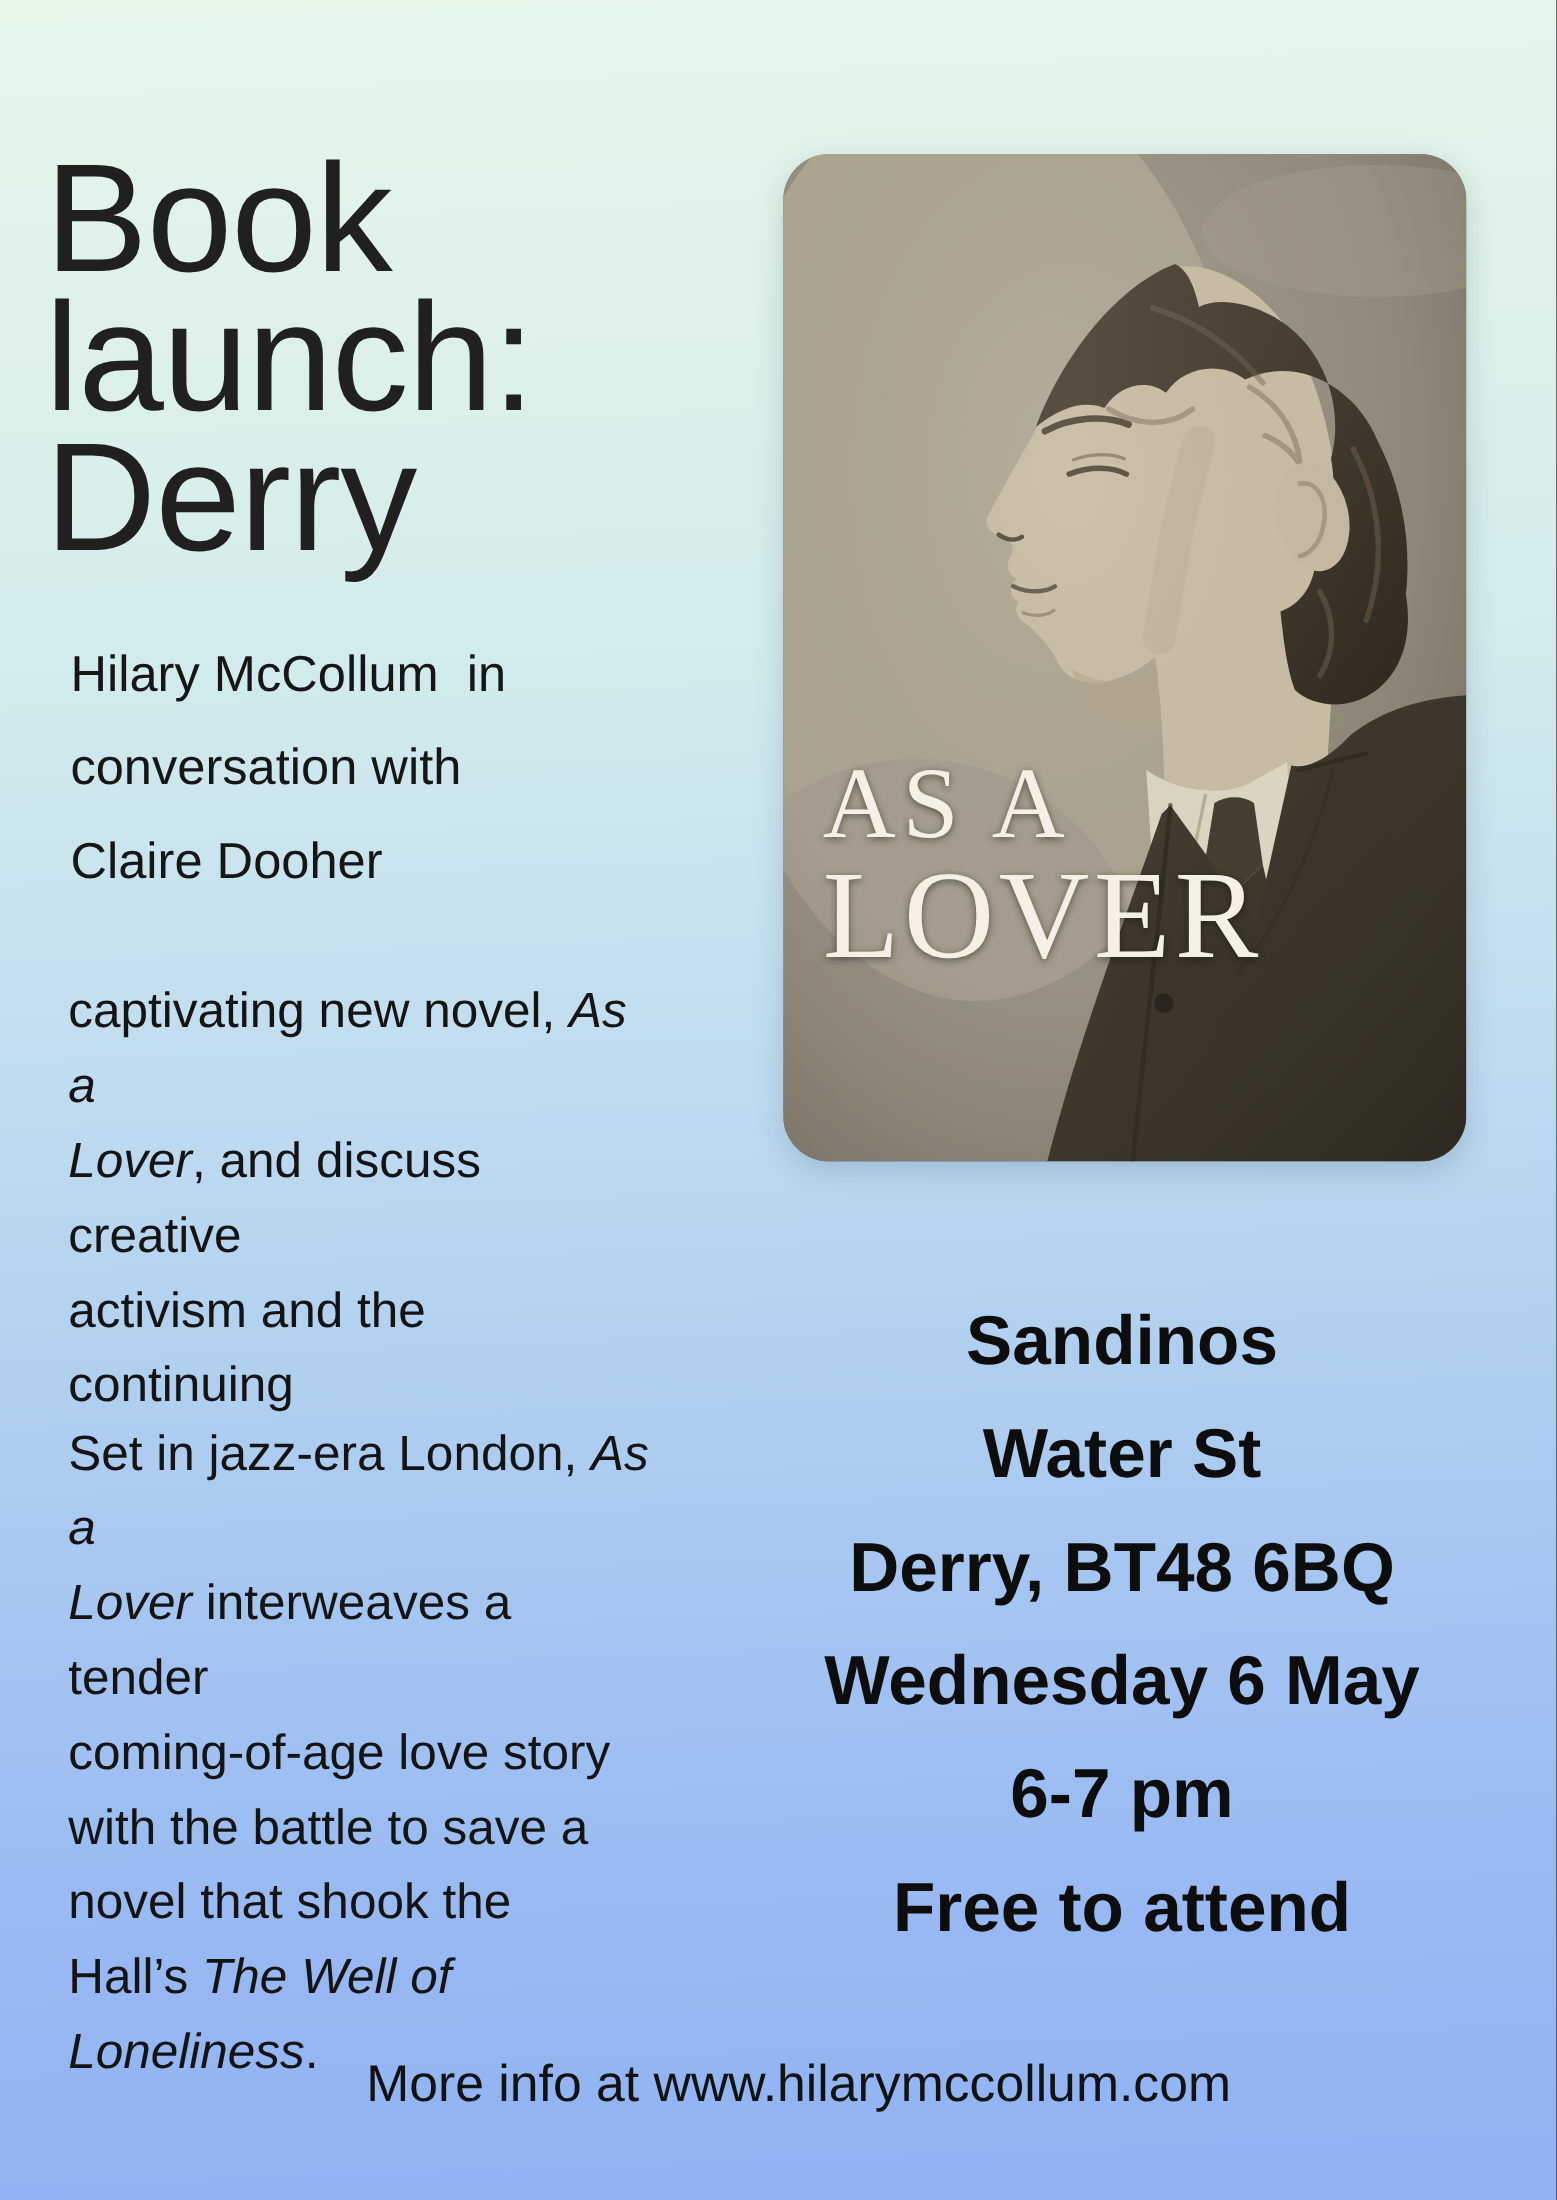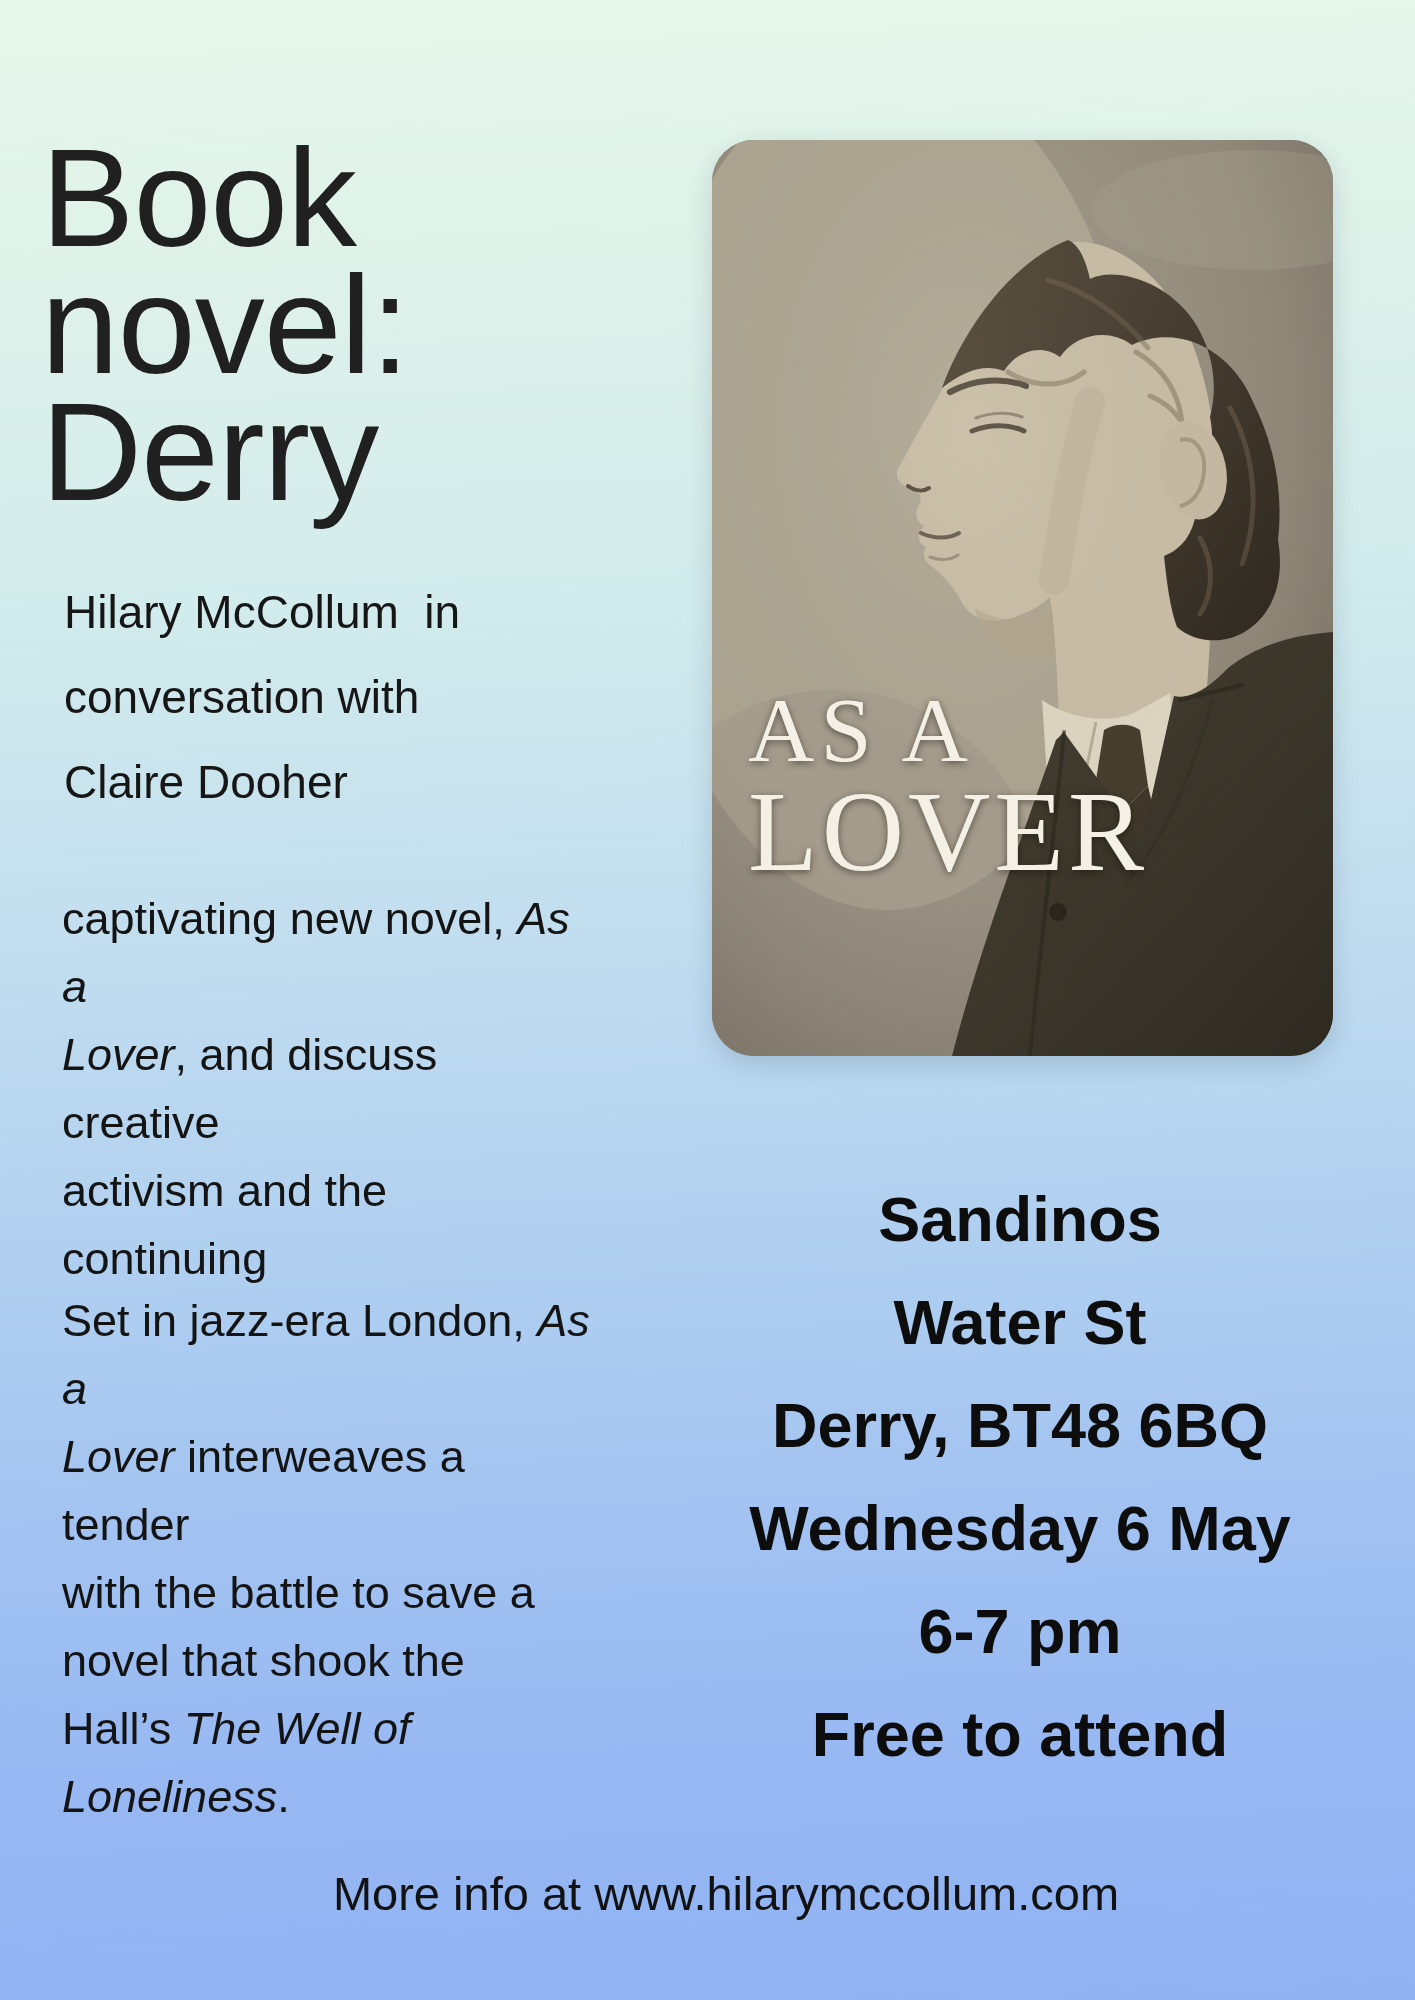--- a/index.html
+++ b/index.html
@@ -64,35 +64,36 @@
     font-weight:400; color:#121212;margin-left:36px;
   }
 </style>
 </head>
 <body>
 
 <div class="page">
 
   <div class="title">
       <div class="tline">Book</div>
-      <div class="tline">novel:</div>
+      <div class="tline">launch:</div>
       <div class="tline">Derry</div>
     </div>
 
   <div class="subtitle"><div class="tline">Hilary McCollum  in</div><div class="tline">conversation with</div><div class="tline">Claire Dooher</div></div>
 
   <div class="para" id="para-intro">
       <div class="tline"><span>captivating new novel, </span><em>As a</em></div>
       <div class="tline"><em>Lover</em><span>, and discuss creative</span></div>
       <div class="tline"><span>activism and the continuing</span></div>
     </div>
 
   <div class="para" id="para-synopsis">
       <div class="tline"><span>Set in jazz-era London, </span><em>As a</em></div>
       <div class="tline"><em>Lover</em><span> interweaves a tender</span></div>
+      <div class="tline"><span>coming-of-age love story</span></div>
       <div class="tline"><span>with the battle to save a</span></div>
       <div class="tline"><span>novel that shook the</span></div>
       <div class="tline"><span>Hall’s </span><em>The Well of Loneliness</em><span>.</span></div>
     </div>
 
   <div class="cover">
     <svg width="621" height="916" viewBox="0 0 621 916" aria-hidden="true">
       <defs>
         <radialGradient id="bgGlow" cx="38%" cy="28%" r="85%">
           <stop offset="0%" stop-color="#a89f90"></stop>

